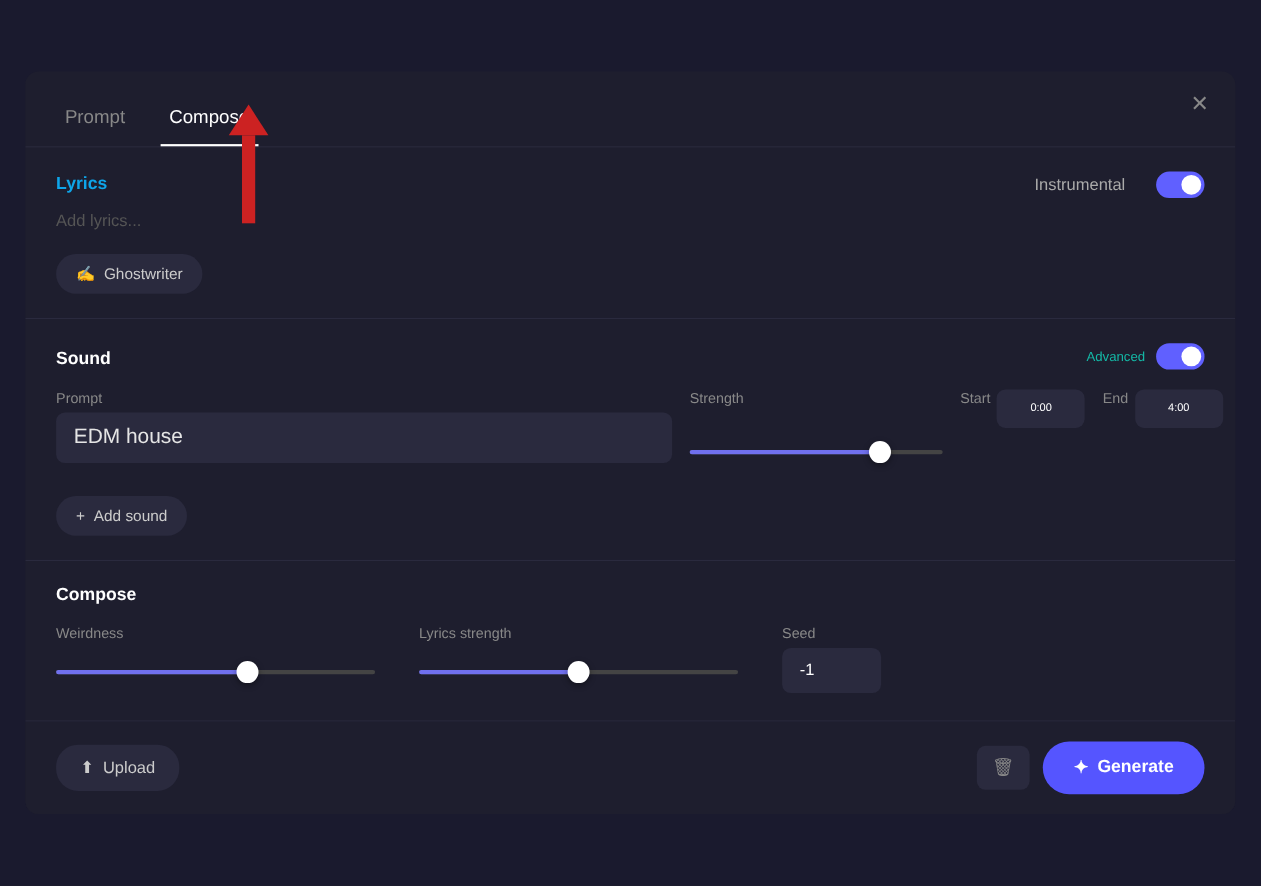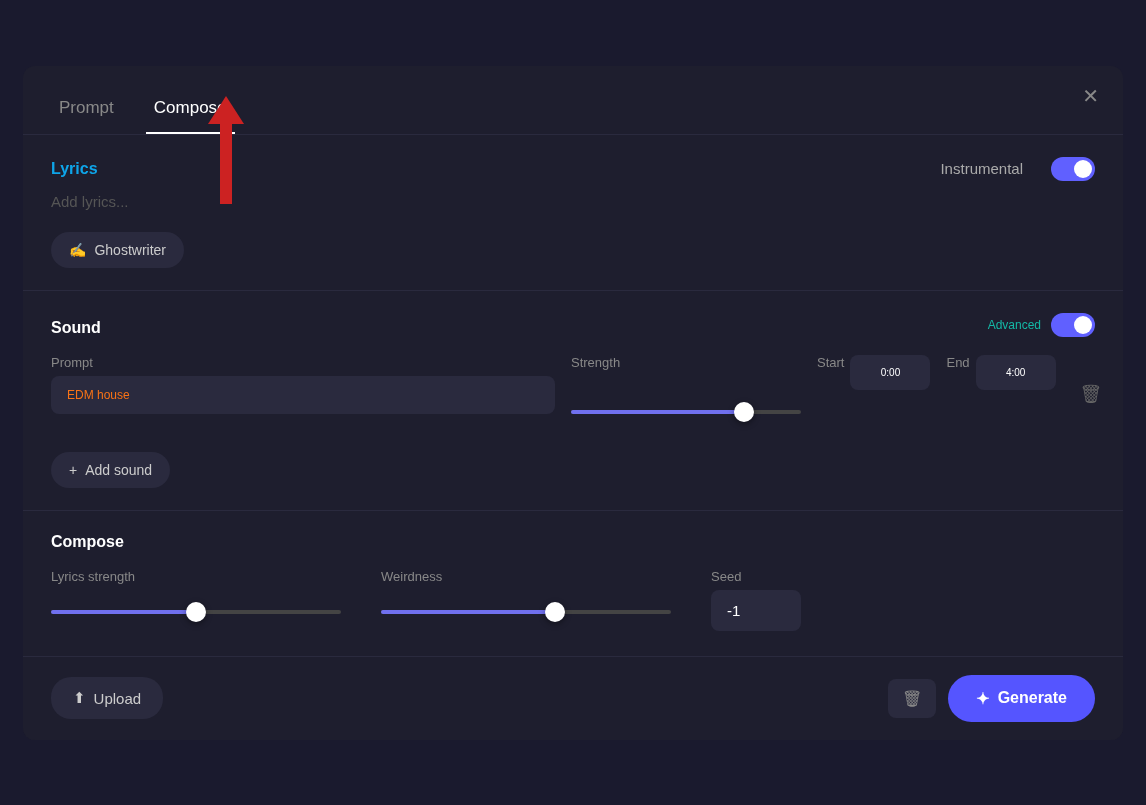--- a/index.html
+++ b/index.html
@@ -193,24 +193,24 @@
 
     .field-label {
       font-size: 13px;
       color: #888;
     }
 
     .prompt-input {
       background: #2a2a3e;
       border: none;
       border-radius: 8px;
-      color: #f97316;
-      font-size: 12px;
+      color: #e5e5e5;
+      font-size: 19px;
       padding: 12px 16px;
-      width: 504px;
+      width: 560px;
       outline: none;
     }
 
     .strength-col {
       display: flex;
       flex-direction: column;
       gap: 20px;
       flex: 1;
     }
 
@@ -457,35 +457,35 @@
       <span>+</span>
       <span> Add sound</span>
     </button>
   </div>
 
   <div class="section">
     <div class="settings-title">Compose</div>
     <div class="settings-row">
 
       <div class="settings-col">
+        <span class="field-label">Weirdness</span>
+        <div class="slider-container">
+          <div class="slider-track weirdness-track">
+            <div class="slider-fill" style="width:60%;"></div>
+            <div class="slider-thumb" style="left: calc(60% - 10px);"></div>
+          </div>
+        </div>
+      </div>
+
+      <div class="settings-col">
         <span class="field-label">Lyrics strength</span>
         <div class="slider-container">
           <div class="slider-track lyrics-strength-track">
             <div class="slider-fill" style="width:50%;"></div>
             <div class="slider-thumb" style="left: calc(50% - 10px);"></div>
-          </div>
-        </div>
-      </div>
-
-      <div class="settings-col">
-        <span class="field-label">Weirdness</span>
-        <div class="slider-container">
-          <div class="slider-track weirdness-track">
-            <div class="slider-fill" style="width:60%;"></div>
-            <div class="slider-thumb" style="left: calc(60% - 10px);"></div>
           </div>
         </div>
       </div>
 
       <div class="settings-col">
         <span class="field-label">Seed</span>
         <input class="seed-input" type="text" value="-1" style="">
       </div>
 
     </div>

